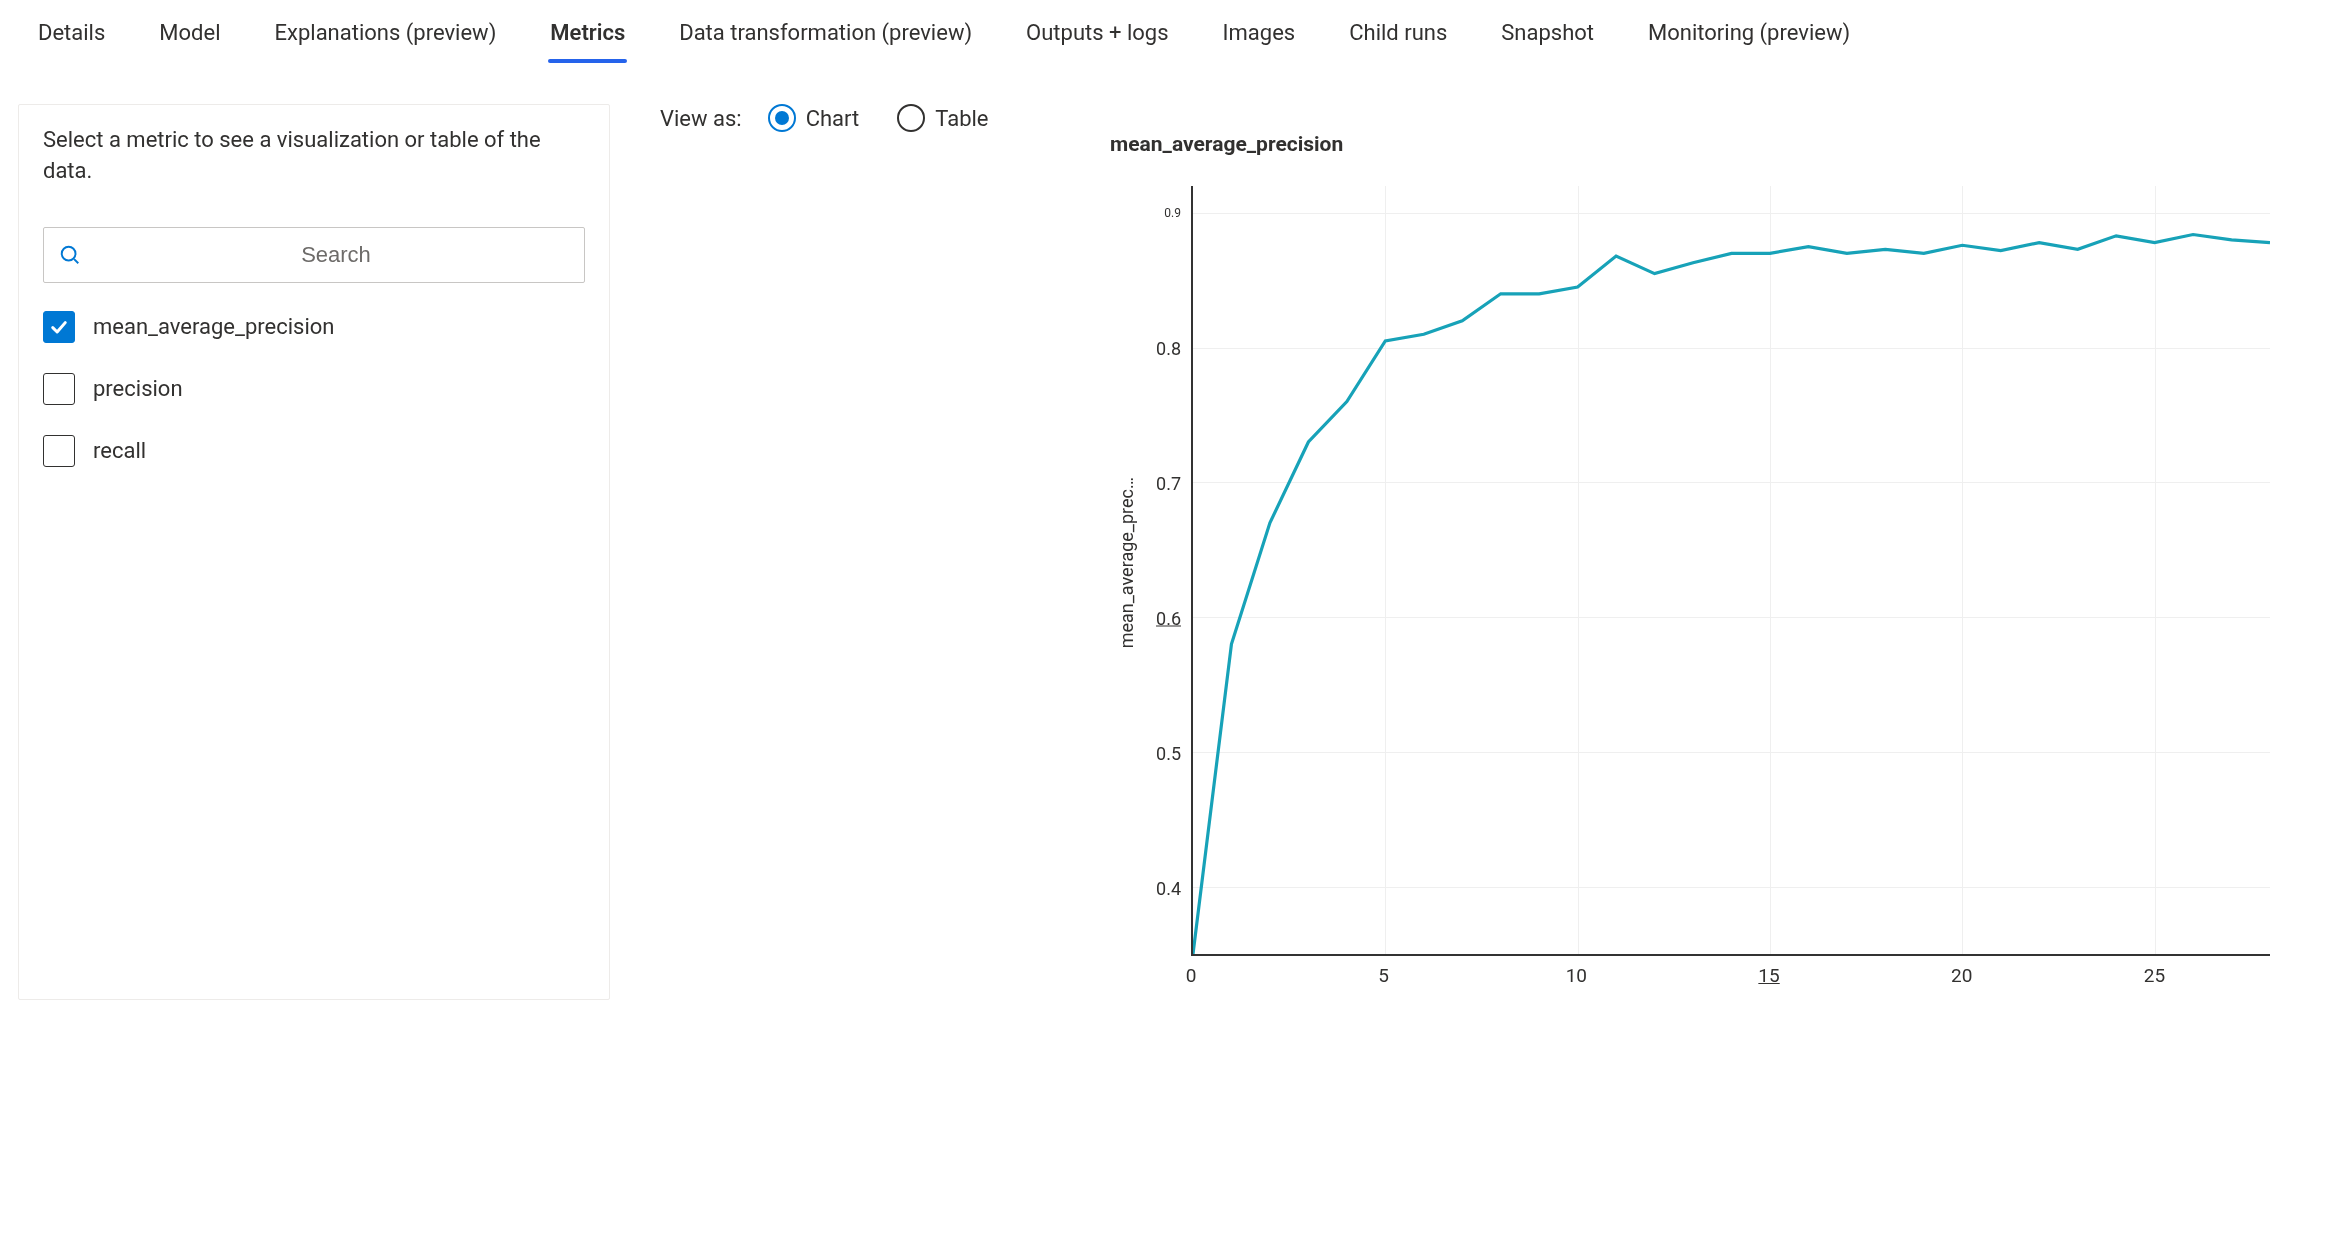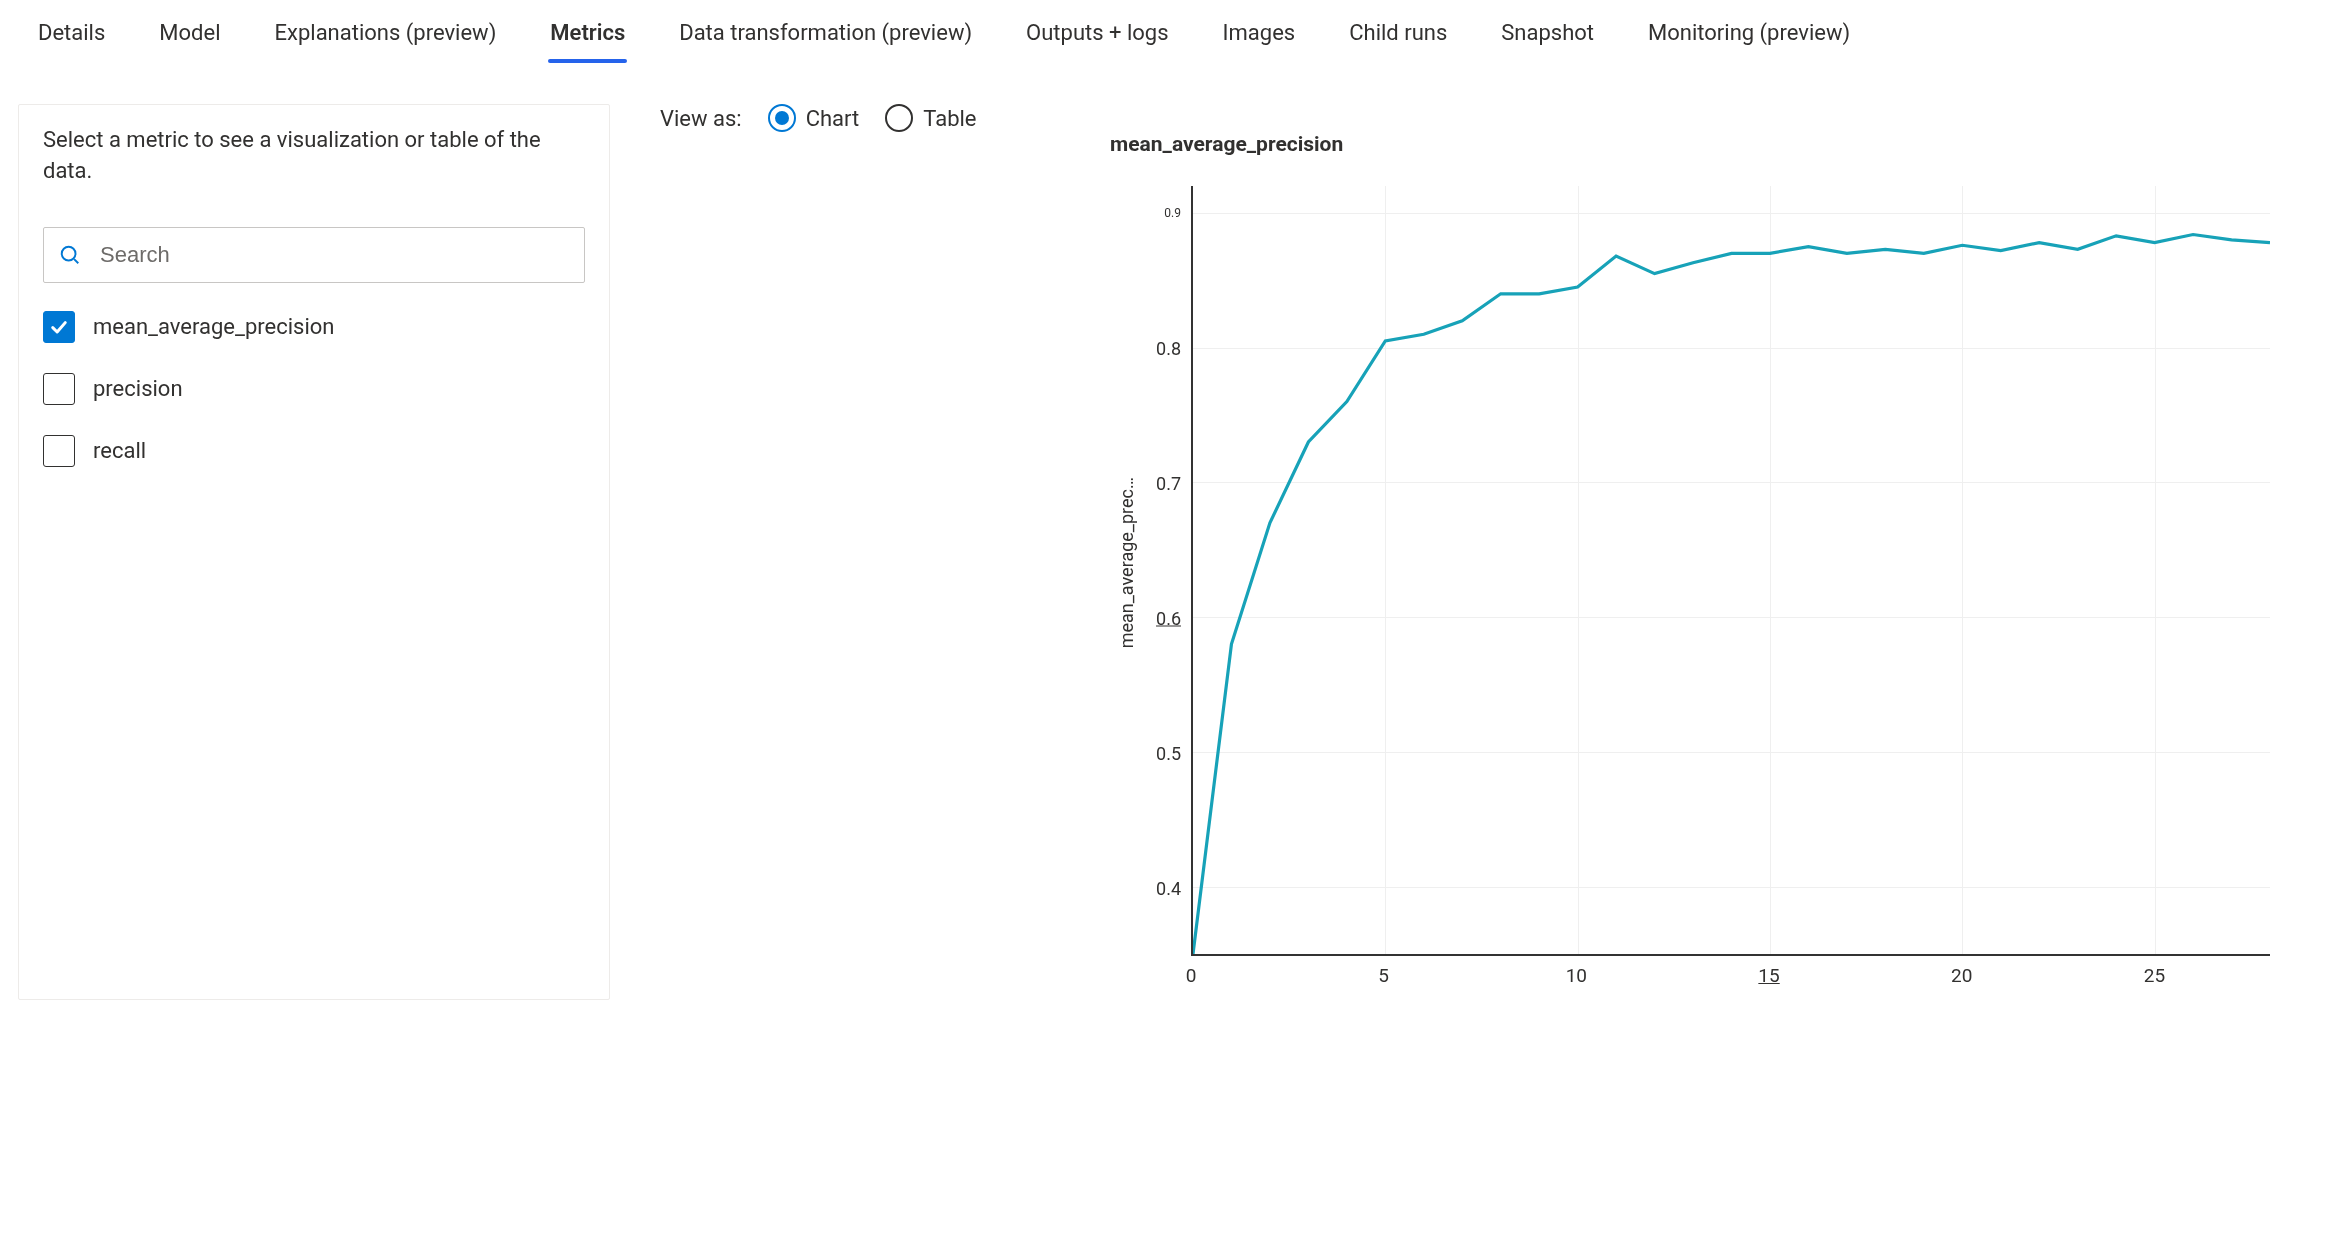--- a/index.html
+++ b/index.html
@@ -78,20 +78,21 @@
   }
   .search-input {
     width: 100%;
     height: 56px;
     border: 1px solid var(--border);
     border-radius: 2px;
     padding: 0 12px 0 56px;
     font-size: 22px;
     color: var(--text);
     outline: none;
+    text-align: center;
   }
   .search-input::placeholder { color: #6d6b69; }
   .search-icon {
     position: absolute;
     left: 16px; top: 50%;
     transform: translateY(-50%);
     width: 22px; height: 22px;
     color: var(--accent);
   }
   .metric-list {
@@ -261,21 +262,21 @@
         <div class="metric-item">
           <div class="chk off"></div>
           <span>recall</span>
         </div>
       </div>
   </div>
 
   <div class="main">
     <div class="viewas">
       <span>View as:</span>
-      <div id="viewas-options" style="display:flex; gap:26px;">
+      <div id="viewas-options" style="display:flex; gap:38px;">
           <div class="radio selected">
             <span class="radio-dot"></span>
             <span>Chart</span>
           </div>
           <div class="radio">
             <span class="radio-dot"></span>
             <span>Table</span>
           </div>
         </div>
     </div>

